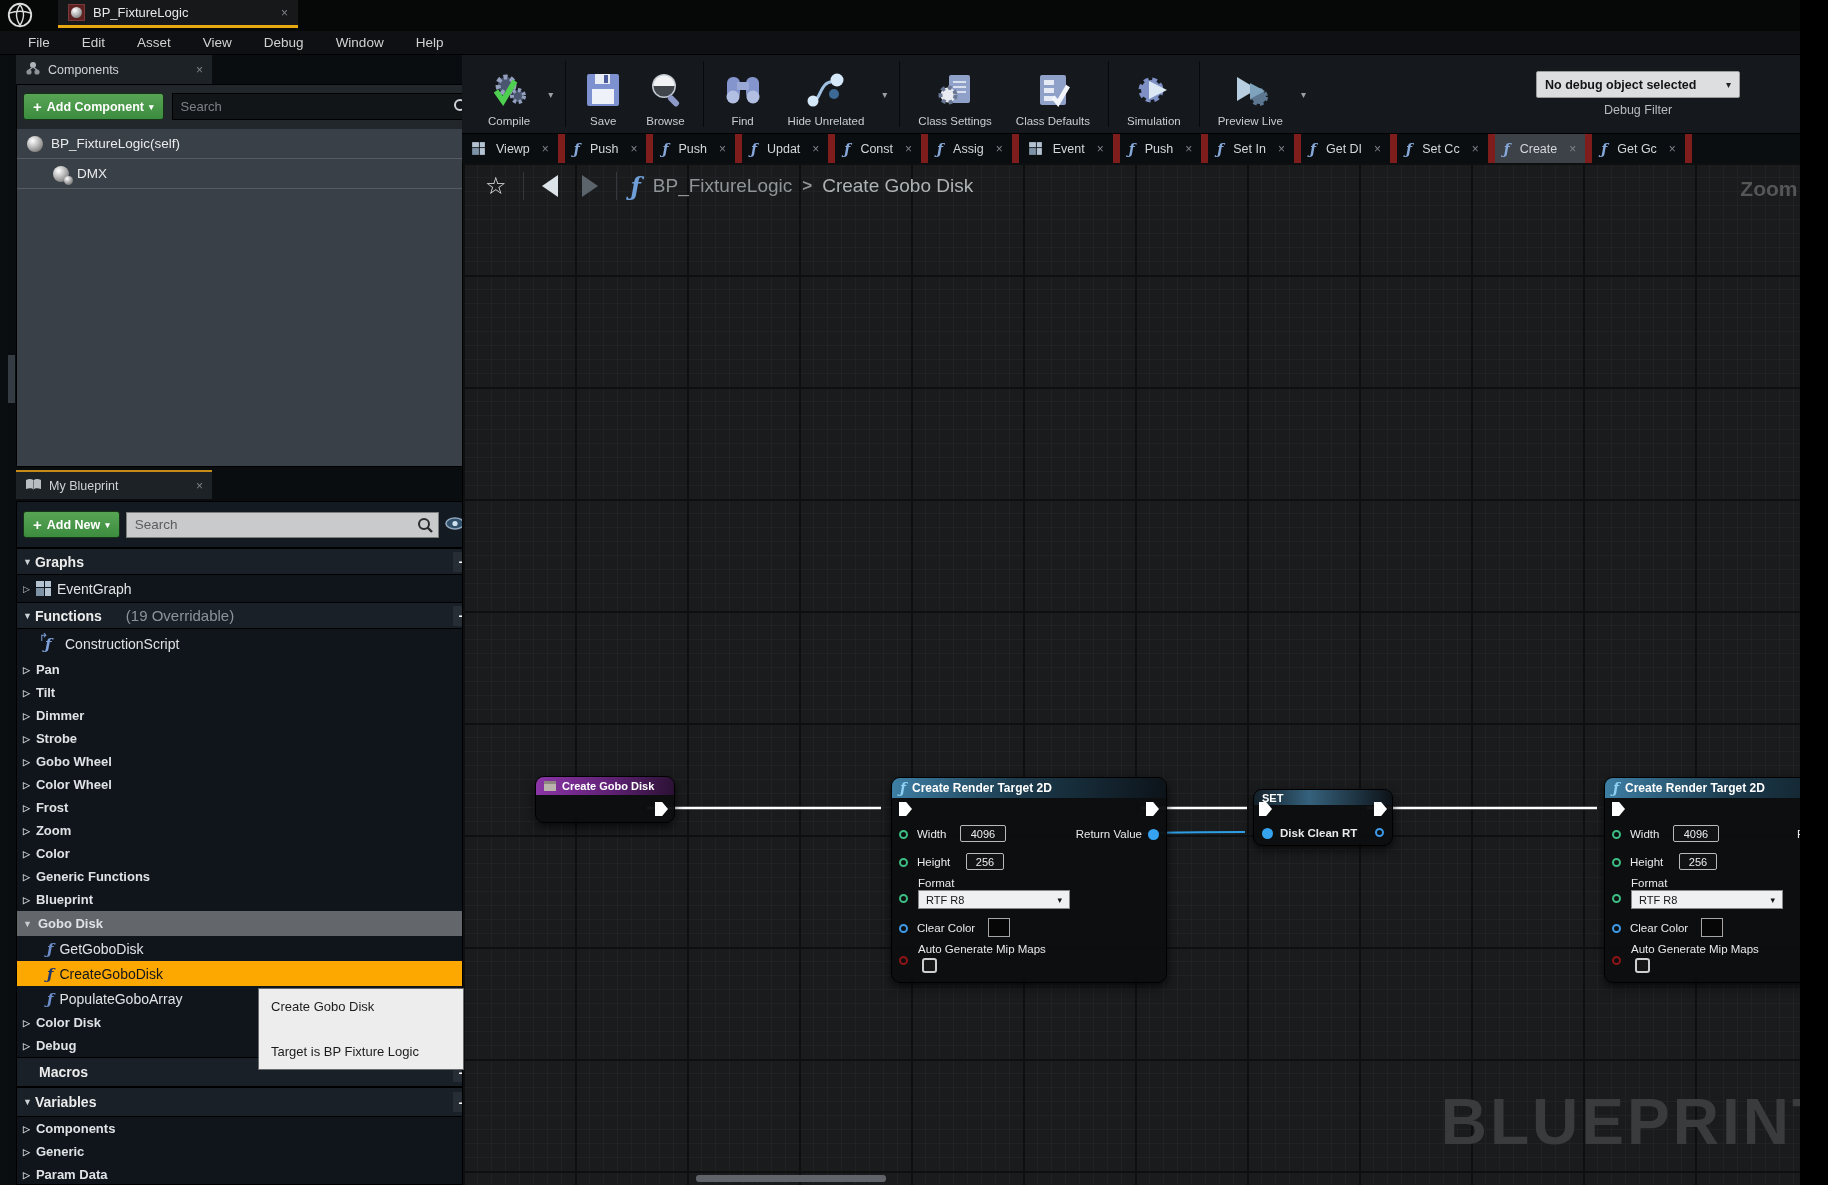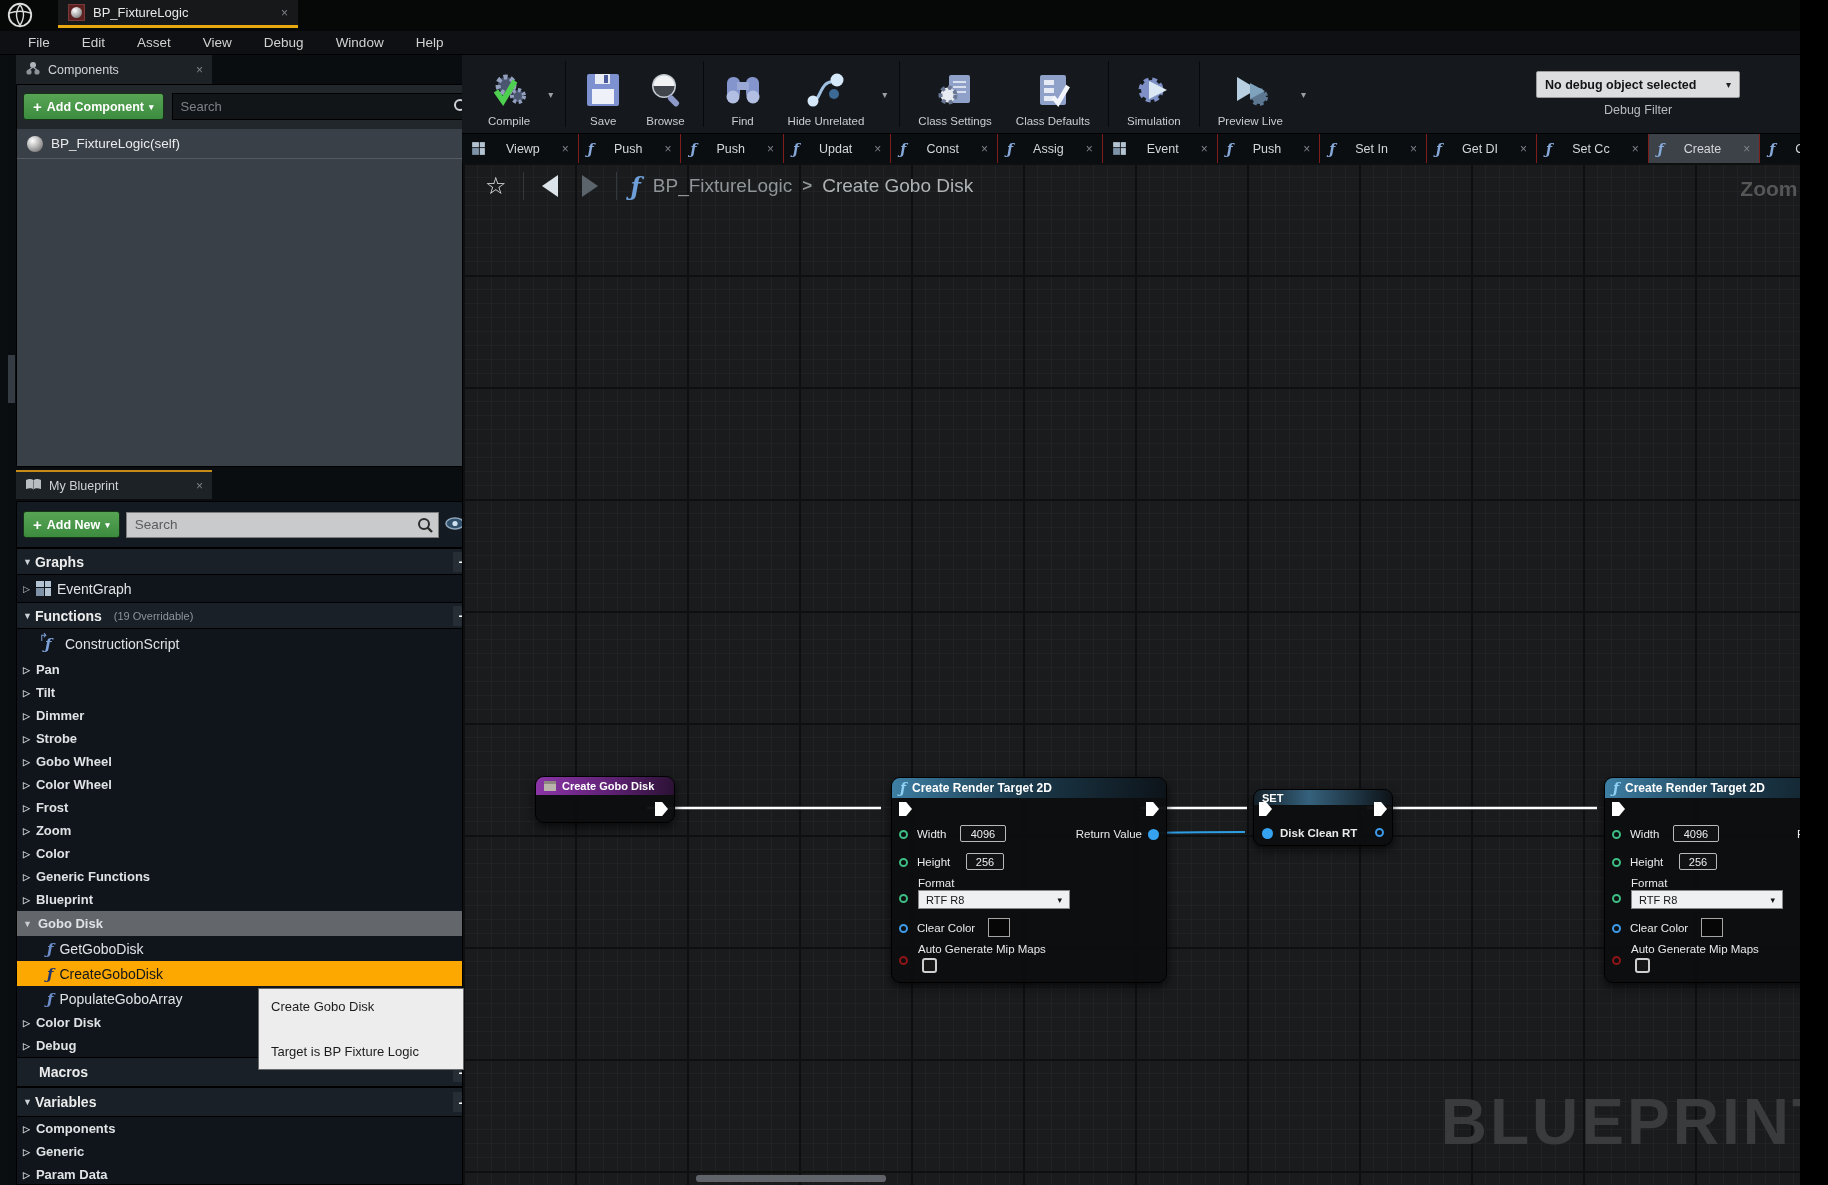--- a/index.html
+++ b/index.html
@@ -67,21 +67,21 @@
   .search-light input { width:100%; height:26px; background:#c9cacb; border:1px solid #7d7d7d;
                         color:#222; font-size:13.5px; padding:0 26px 0 8px; }
   .search-light input::placeholder { color:#5c5c5c; }
   .eye-wrap { display:flex; align-items:center; gap:3px; padding-right:2px; }
   .eye-wrap .caret { font-size:9px; color:#aab0b6; }
 
   .sec-hdr { height:27px; background:#1a2027; border-top:1px solid #000; border-bottom:1px solid #000;
              display:flex; align-items:center; padding:0 8px 0 6px; }
   .sec-hdr .arrow { font-size:9px; color:#cdd2d6; margin-right:3px; }
   .sec-hdr .t { font-weight:bold; font-size:14px; color:#ececec; }
-  .sec-hdr .note { font-size:11px; color:#8d939a; margin-left:12px; }
+  .sec-hdr .note { font-size:15px; color:#8d939a; margin-left:24px; }
   .plus-btn { margin-left:auto; width:20px; height:20px; background:#272d34; color:#fff;
               font-weight:bold; font-size:15px; display:flex; align-items:center; justify-content:center; }
   .list-row { height:23px; display:flex; align-items:center; gap:6px; padding-left:6px;
               font-size:13px; color:#dfe3e6; }
   .list-row .arrow { font-size:9px; color:#c8cdd2; }
   .list-row.bold { font-weight:bold; }
   .list-row.tall { height:27px; }
   .fn-glyph { font-family:"DejaVu Serif", serif; font-style:italic; font-weight:bold;
               color:#6b8cc9; font-size:15px; }
   .fn-row { padding-left:30px; font-size:14px; height:25px; font-weight:normal; }
@@ -113,21 +113,21 @@
                 align-items:center; justify-content:center; gap:5px; }
   .debug-select { width:204px; height:27px; background:#dcdee0; border:1px solid #9a9a9a; border-radius:2px;
                   display:flex; align-items:center; padding:0 8px; gap:6px; }
   .debug-select .t { color:#141414; font-size:12.5px; font-weight:bold; }
   .debug-select .caret { margin-left:auto; color:#222; font-size:10px; }
   .debug-lbl { font-size:12.5px; color:#b7bcc1; }
 
   
   .graph-tabs { position:absolute; left:462px; top:134px; width:1366px; height:29px; background:#0b0e11;
                 display:flex; overflow:hidden; }
-  .gtab { display:flex; align-items:center; gap:20px; padding:0 9px; border-right:1px solid #7f1d1d;
+  .gtab { display:flex; align-items:center; gap:10px; padding:0 9px; border-right:7px solid #7f1d1d;
           white-space:nowrap; }
   .gtab .t { font-size:12.5px; color:#d4d7da; }
   .gtab .x { margin-left:2px; }
   .gtab.active { background:#3c4248; }
   .gtab .fn-glyph { color:#86a8d8; font-size:14px; }
   .gtab .eg-icon { transform:scale(.85); }
 
   
   .canvas { position:absolute; left:462px; top:163px; width:1366px; height:1022px;
             background-color:#1a1b1d;
@@ -246,20 +246,26 @@
                 <line x1="10.5" y1="10.5" x2="15" y2="15" stroke="#cfd3d7" stroke-width="2.4"></line>
               </svg>
           </span>
         </div>
       </div>
       <div class="comp-tree">
         <div class="tree-row">
           <span class="sphere"></span>
           <span>BP_FixtureLogic(self)</span>
         </div>
+        <div class="tree-row child">
+          <span class="sphere small2">
+              <i></i>
+            </span>
+          <span>DMX</span>
+        </div>
       </div>
     </div>
 
     <div class="mb-panel">
       <div class="panel-tab mb-tab">
         <span>
           <svg width="17" height="13">
               <path d="M1 2 C5 0 8 1 8.5 2.5 C9 1 12 0 16 2 L16 11 C12 9.5 9 10.5 8.5 11.5 C8 10.5 5 9.5 1 11 Z" fill="#b9bec3"></path>
               <line x1="8.5" y1="2.5" x2="8.5" y2="11.5" stroke="#6e747a" stroke-width="1"></line>
             </svg>

